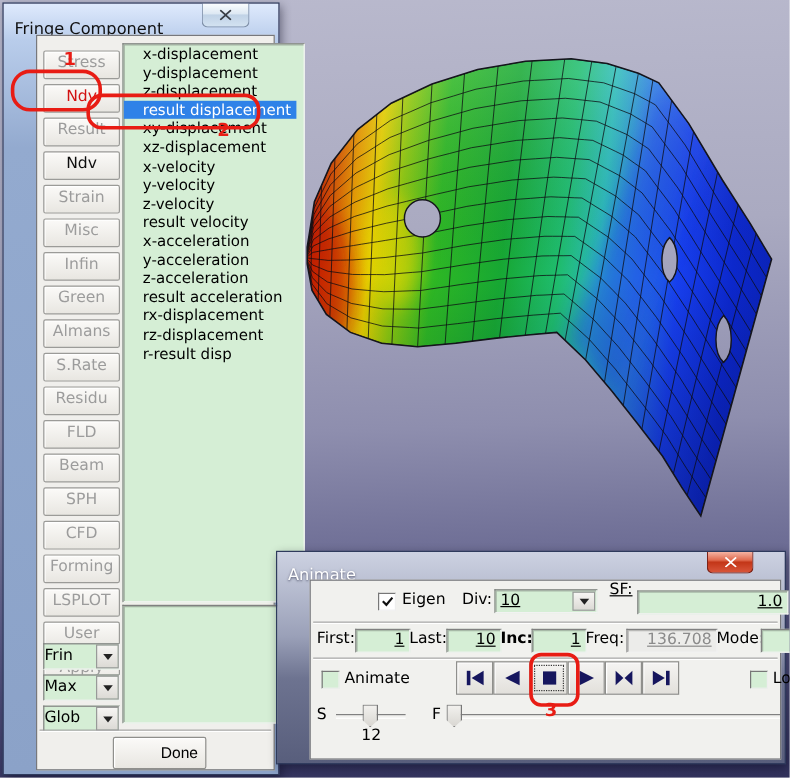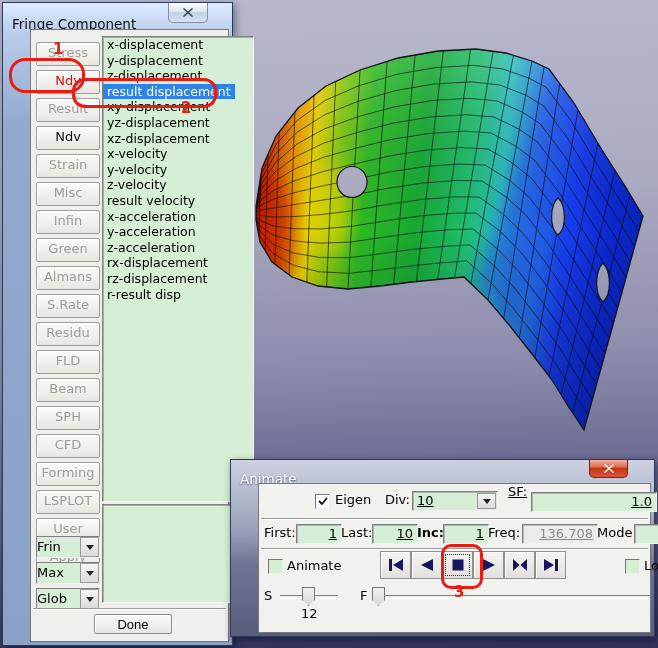--- a/index.html
+++ b/index.html
@@ -25,21 +25,21 @@
   #fringe-dialog .client{left:3px;right:3px;top:26px;bottom:3px;}
 
   .fbtn{width:62px;height:22px;margin-bottom:4px;text-align:center;line-height:20px;
       background:linear-gradient(#fbfaf8,#e8e6e1);border:1px solid #9b9b98;border-radius:2px;
       box-shadow:inset 1px 1px 0 #ffffff;color:#9c9c9c;}
   .fbtn.enabled{color:#0d0d0d;}
   .fbtn.active-red{color:#d21111;}
 
   .greenbox{background:#d5eed5;border:1px solid;border-color:#808080 #f4f4f4 #f4f4f4 #808080;
       box-shadow:inset 1px 1px 0 rgba(64,64,64,.35);}
-  .litem{font-size:12.5px;line-height:15.6px;padding-left:4px;white-space:nowrap;color:#000;}
+  .litem{font-size:12.5px;line-height:15.6px;padding-left:16px;white-space:nowrap;color:#000;}
   .litem.sel{background:#2f82e8;color:#fff;width:max-content;padding-right:4px;}
 
   .fdrop{position:absolute;left:5px;width:64px;height:22px;}
   .fdrop .val{position:absolute;left:0;top:0;bottom:0;right:0;background:#d5eed5;
       border:1px solid;border-color:#808080 #f0f0f0 #f0f0f0 #808080;line-height:20px;}
   .droparrow{position:absolute;right:1px;top:1px;bottom:1px;width:17px;
       background:linear-gradient(#f6f5f3,#dcdad5);border:1px solid #999;
       display:flex;align-items:center;justify-content:center;}
   .tri-down{width:0;height:0;border-left:4px solid transparent;border-right:4px solid transparent;
       border-top:5px solid #222;}
@@ -157,29 +157,29 @@
         <div class="fbtn disabled">User</div>
         <div class="fbtn disabled">Apply</div>
       </div>
 
     <div class="greenbox abs" id="fringe-list" style="left:71px;top:6px;width:150px;height:464px;overflow:hidden;">
         <div class="litem">x-displacement</div>
         <div class="litem">y-displacement</div>
         <div class="litem">z-displacement</div>
         <div class="litem sel">result displacement</div>
         <div class="litem">xy-displacement</div>
-        <div class="litem">yz-displacement</div>
         <div class="litem">xz-displacement</div>
         <div class="litem">x-velocity</div>
         <div class="litem">y-velocity</div>
         <div class="litem">z-velocity</div>
         <div class="litem">result velocity</div>
         <div class="litem">x-acceleration</div>
         <div class="litem">y-acceleration</div>
         <div class="litem">z-acceleration</div>
+        <div class="litem">result acceleration</div>
         <div class="litem">rx-displacement</div>
         <div class="litem">rz-displacement</div>
         <div class="litem">r-result disp</div>
       </div>
     <div class="greenbox abs" style="left:71px;top:474px;width:150px;height:97px;"></div>
 
     <div class="fdrop" style="top:506px;">
       <div class="val">Frin</div>
       <div class="droparrow">
           <div class="tri-down"></div>
@@ -192,21 +192,21 @@
         </div>
     </div>
     <div class="fdrop" style="top:558px;">
       <div class="val">Glob</div>
       <div class="droparrow">
           <div class="tri-down"></div>
         </div>
     </div>
 
     <div class="sep" style="left:2px;right:2px;top:578px;"></div>
-    <button class="stdbtn" style="left:63px;top:584px;width:78px;height:20px;font-size:13px;">Done</button>
+    <button class="stdbtn" style="left:63px;top:584px;width:78px;height:27px;font-size:13px;text-align:right;">Done</button>
   </div>
 </div>
 
 <div id="animate-dialog" class="dlg" style="z-index:5;">
   <div class="titlebar">Animate</div>
   <div id="animate-close" class="close-btn">
     <svg width="10" height="9" viewBox="0 0 10 9">
       <path d="M1,0 L5,3.4 L9,0 L10,1 L6,4.5 L10,8 L9,9 L5,5.6 L1,9 L0,8 L4,4.5 L0,1 Z" fill="#ffffff"></path>
     </svg>
   </div>

